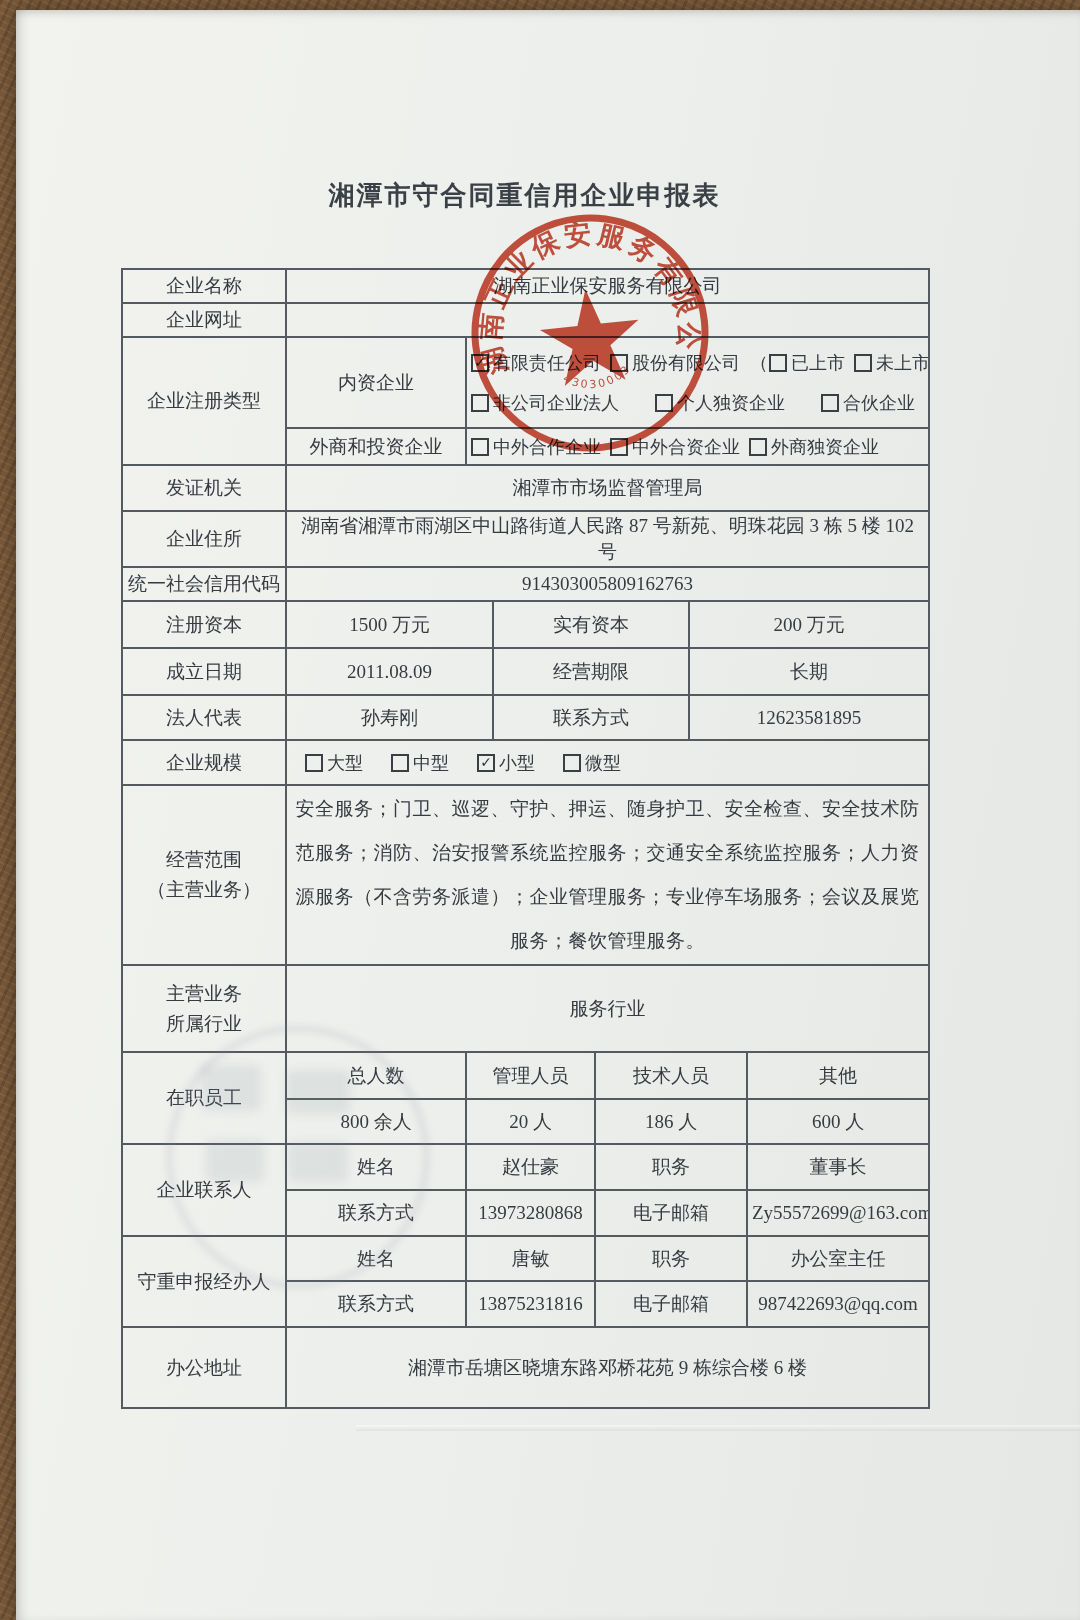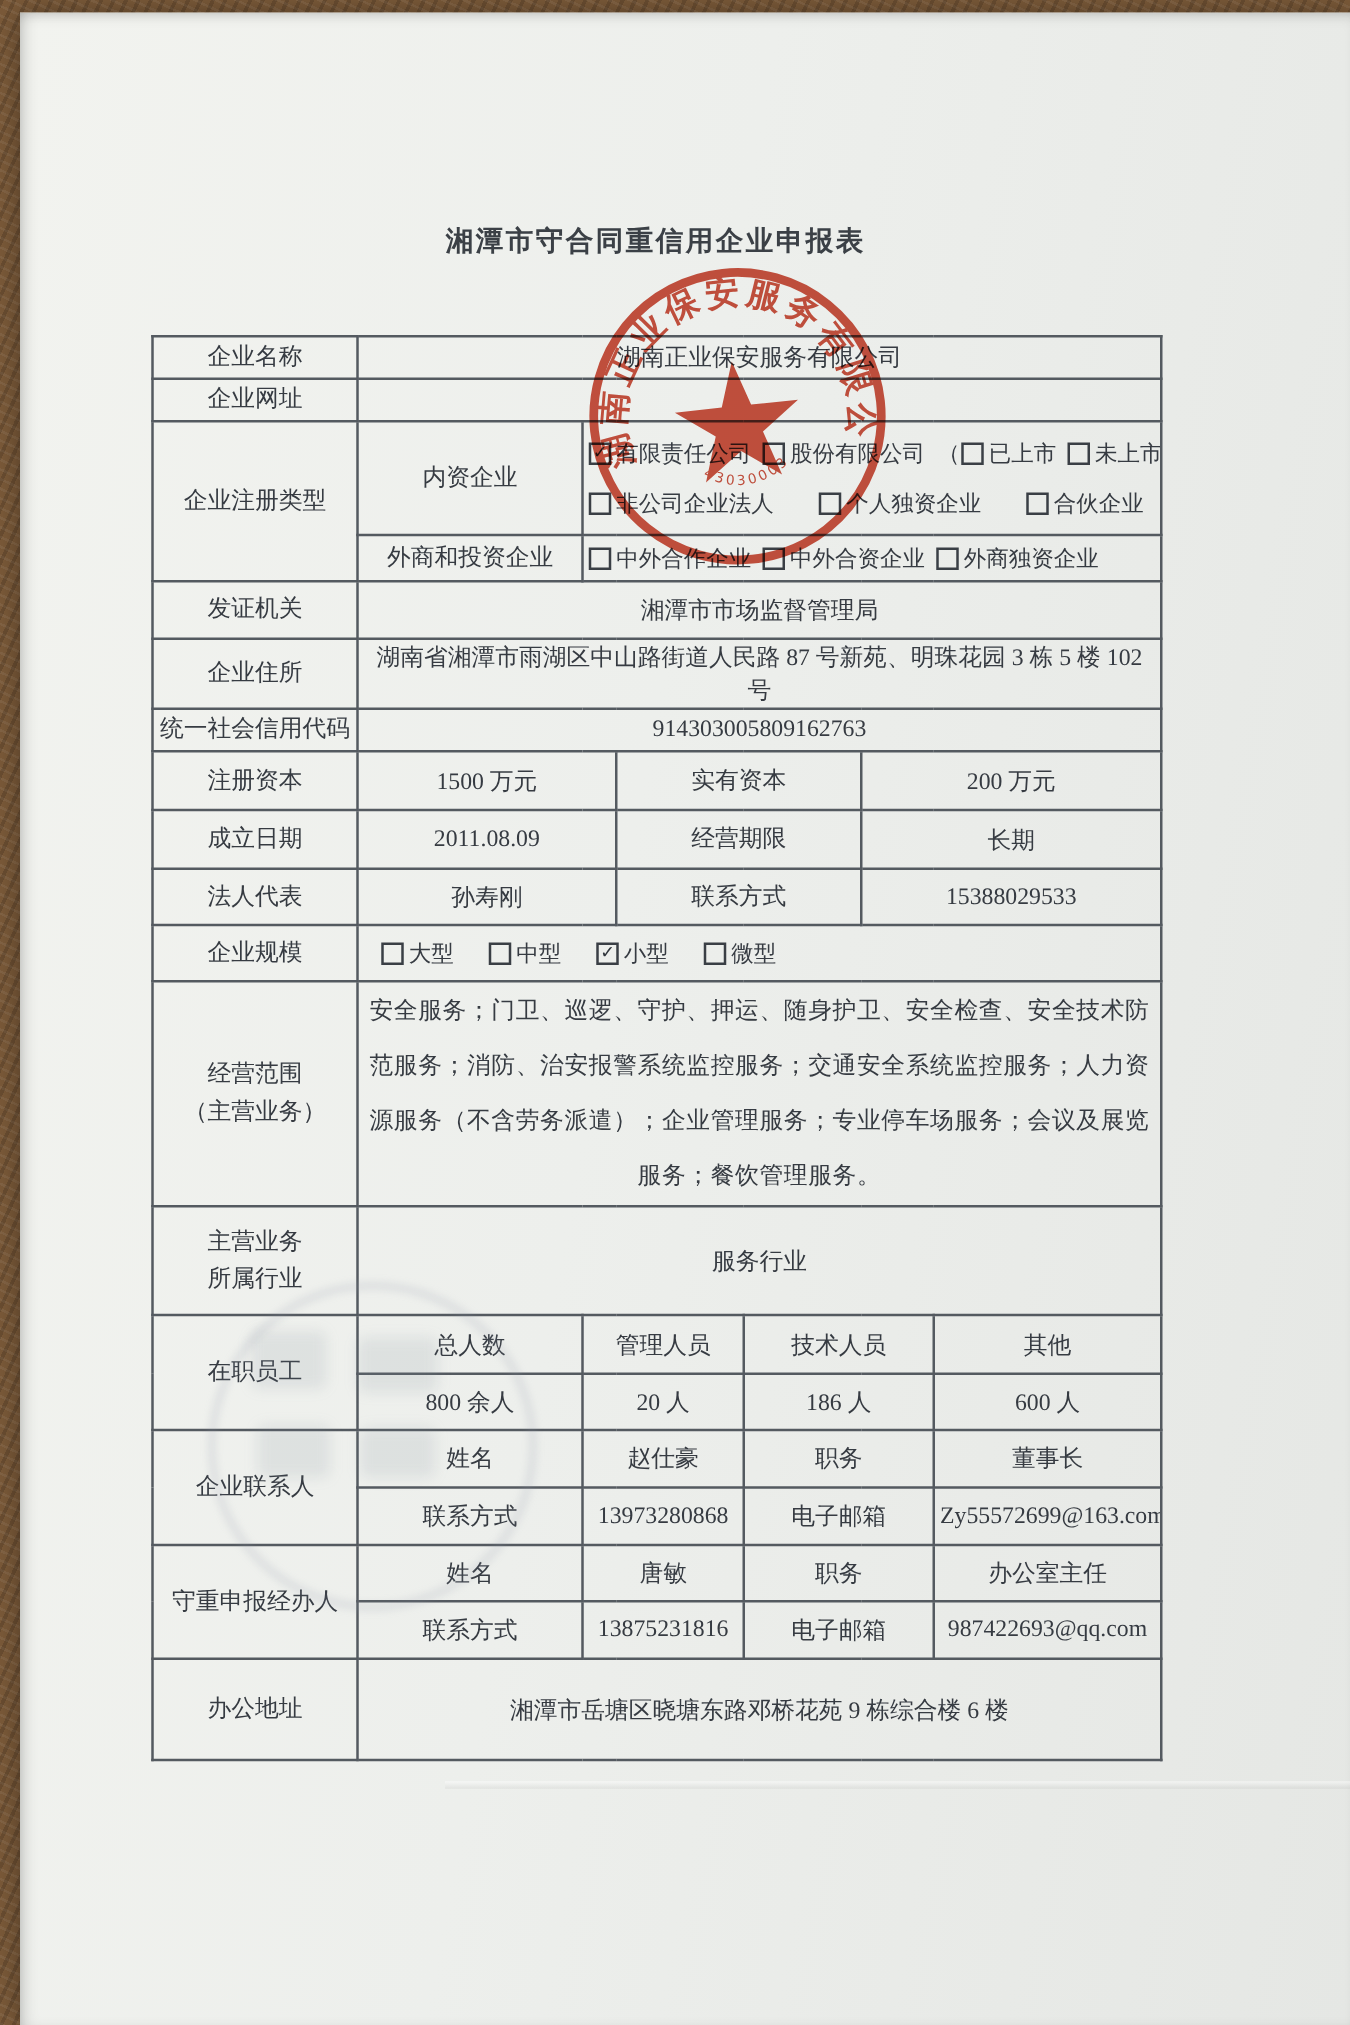--- a/index.html
+++ b/index.html
@@ -13,21 +13,21 @@
     color:#383d44;
   }
   .paper{
     position:absolute;left:16px;top:10px;width:1064px;height:1610px;
     background:linear-gradient(100deg,#f2f3ef 0%,#edefec 45%,#e5e7e4 100%);
     box-shadow:0 0 20px rgba(0,0,0,.38), inset 8px 0 14px -8px rgba(0,0,0,.28), inset 0 8px 12px -8px rgba(0,0,0,.22);
   }
   .title{
     position:absolute;left:105px;top:168px;width:807px;
     text-align:center;font-family:"Liberation Sans","DejaVu Sans",sans-serif;
-    font-size:22px;font-weight:700;letter-spacing:2px;color:#3b4046;
+    font-size:26px;font-weight:700;letter-spacing:2px;color:#3b4046;
   }
   table.form{
     position:absolute;left:105px;top:258px;width:807px;
     border-collapse:collapse;table-layout:fixed;
   }
   table.form td{
     border:2px solid #545a60;
     font-size:19px;text-align:center;vertical-align:middle;
     padding:1px 4px;color:#363b42;overflow:hidden;
   }
@@ -173,21 +173,21 @@
       <tr class="h47">
         <td class="lbl">成立日期</td>
         <td colspan="2">2011.08.09</td>
         <td colspan="2" class="lbl">经营期限</td>
         <td colspan="2">长期</td>
       </tr>
       <tr class="h45">
         <td class="lbl">法人代表</td>
         <td colspan="2">孙寿刚</td>
         <td colspan="2" class="lbl">联系方式</td>
-        <td colspan="2">15388029533</td>
+        <td colspan="2">12623581895</td>
       </tr>
       <tr class="h45">
         <td class="lbl">企业规模</td>
         <td colspan="6">
           <div class="cbline center">
               <span class="cb-item">
                 <span class="cbox"></span>
                 <span class="cb-label">大型</span>
               </span>
               <span class="cb-item">

